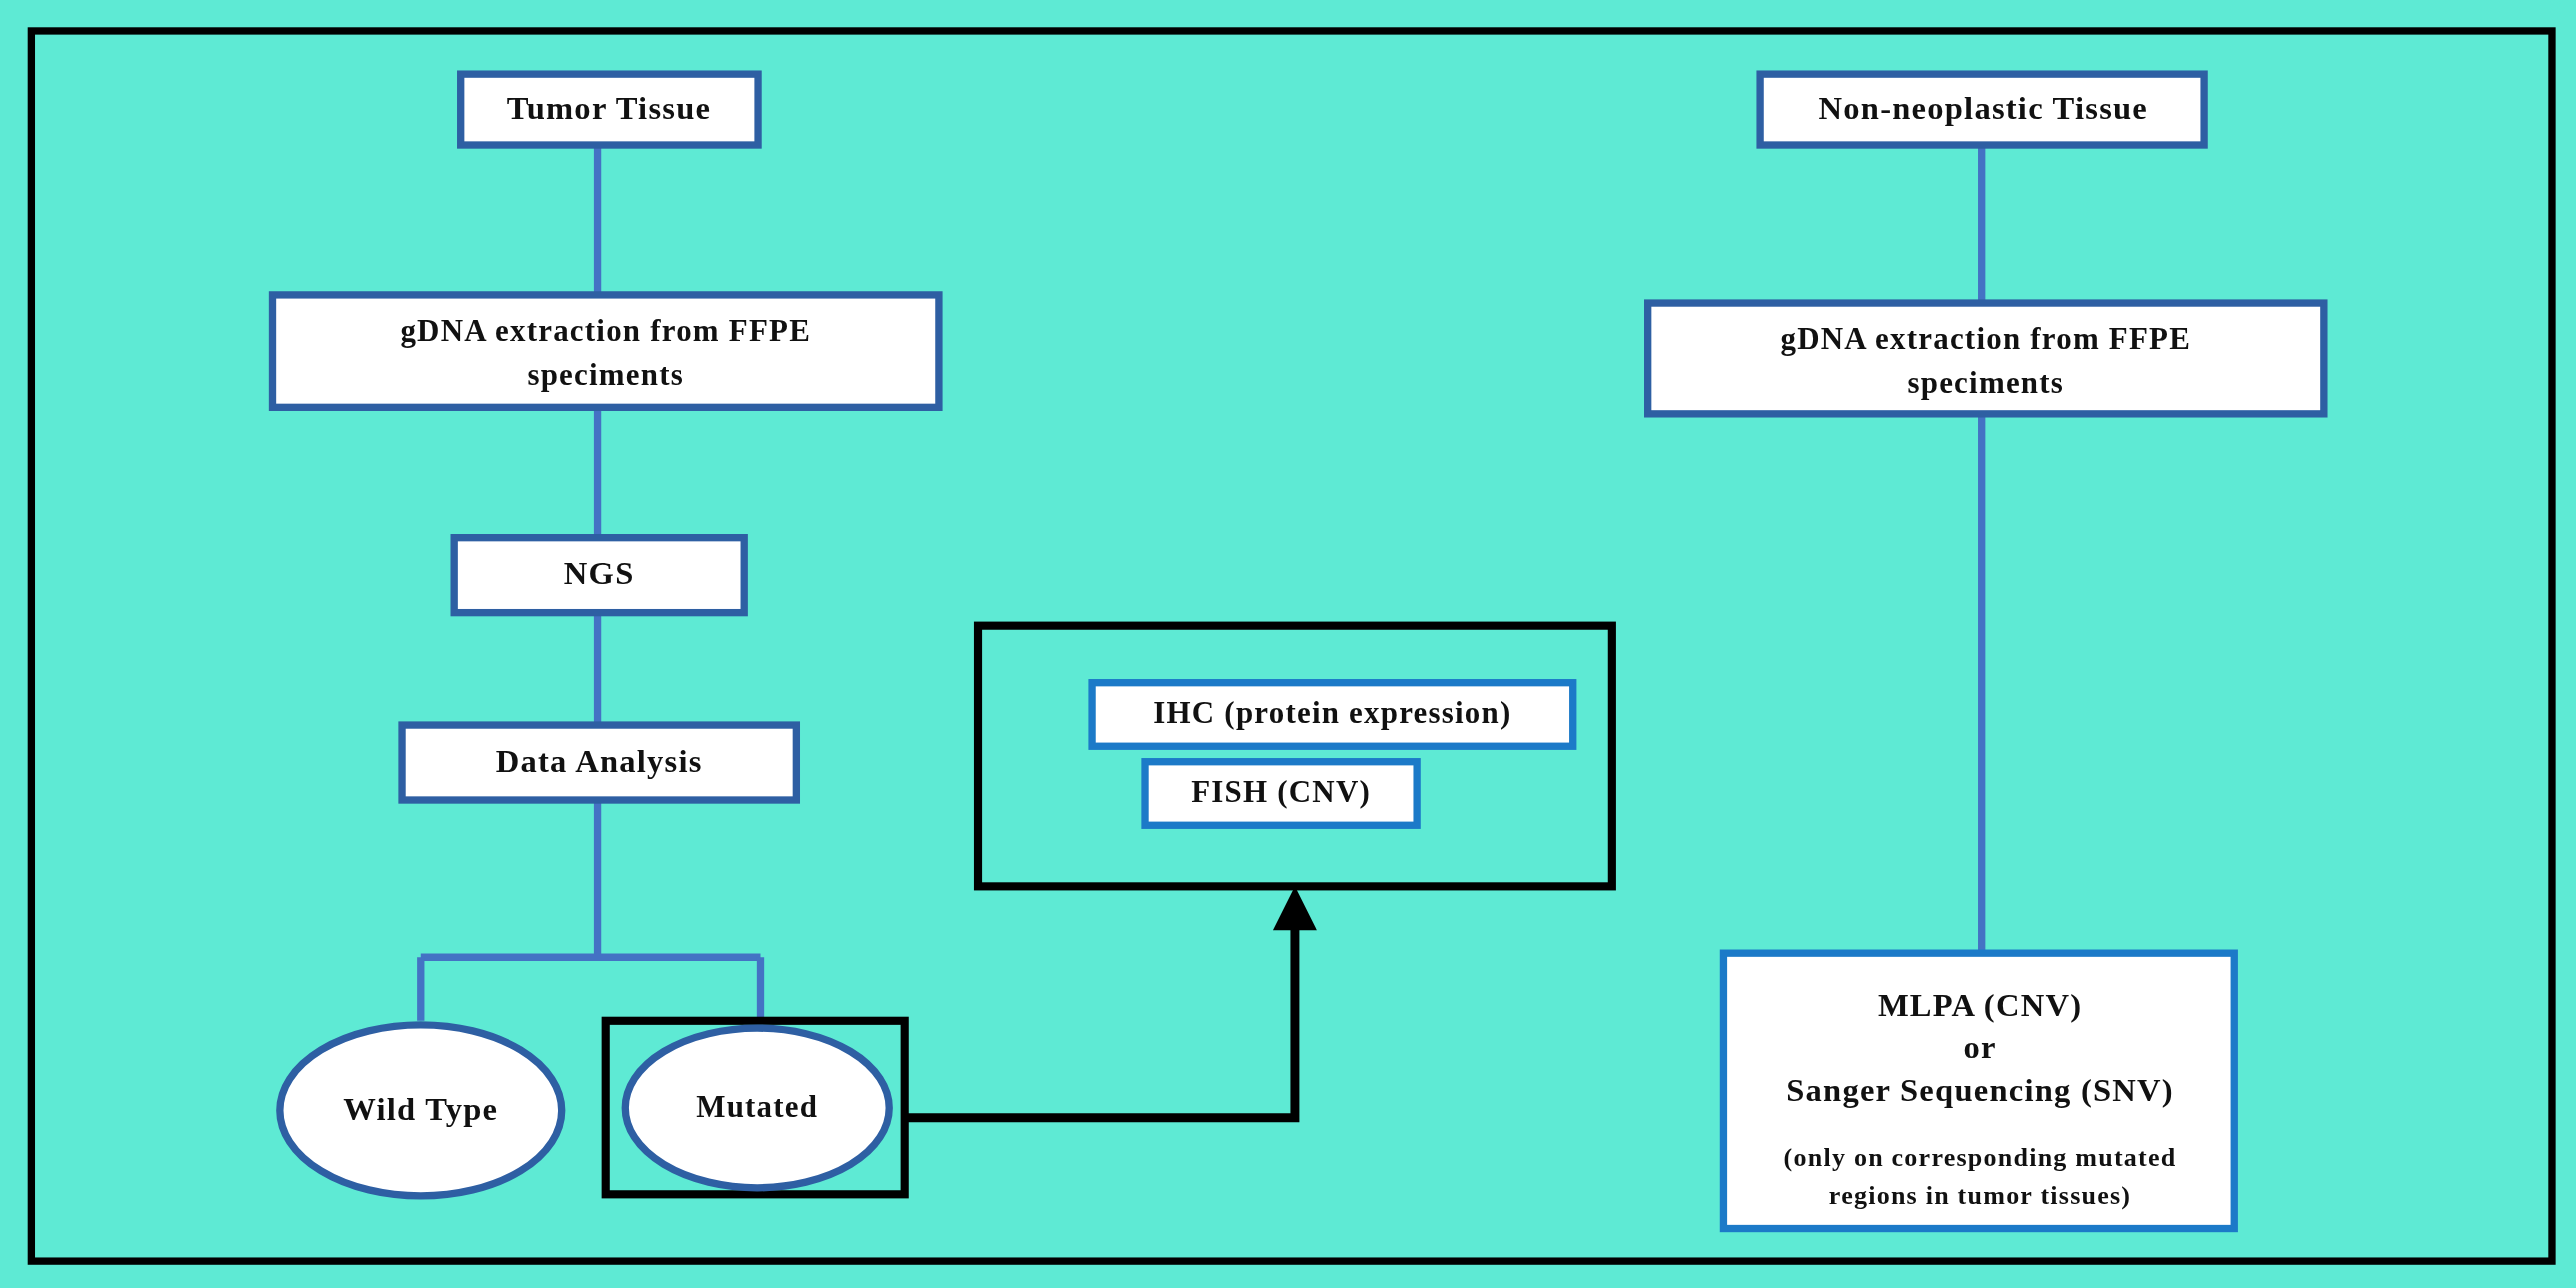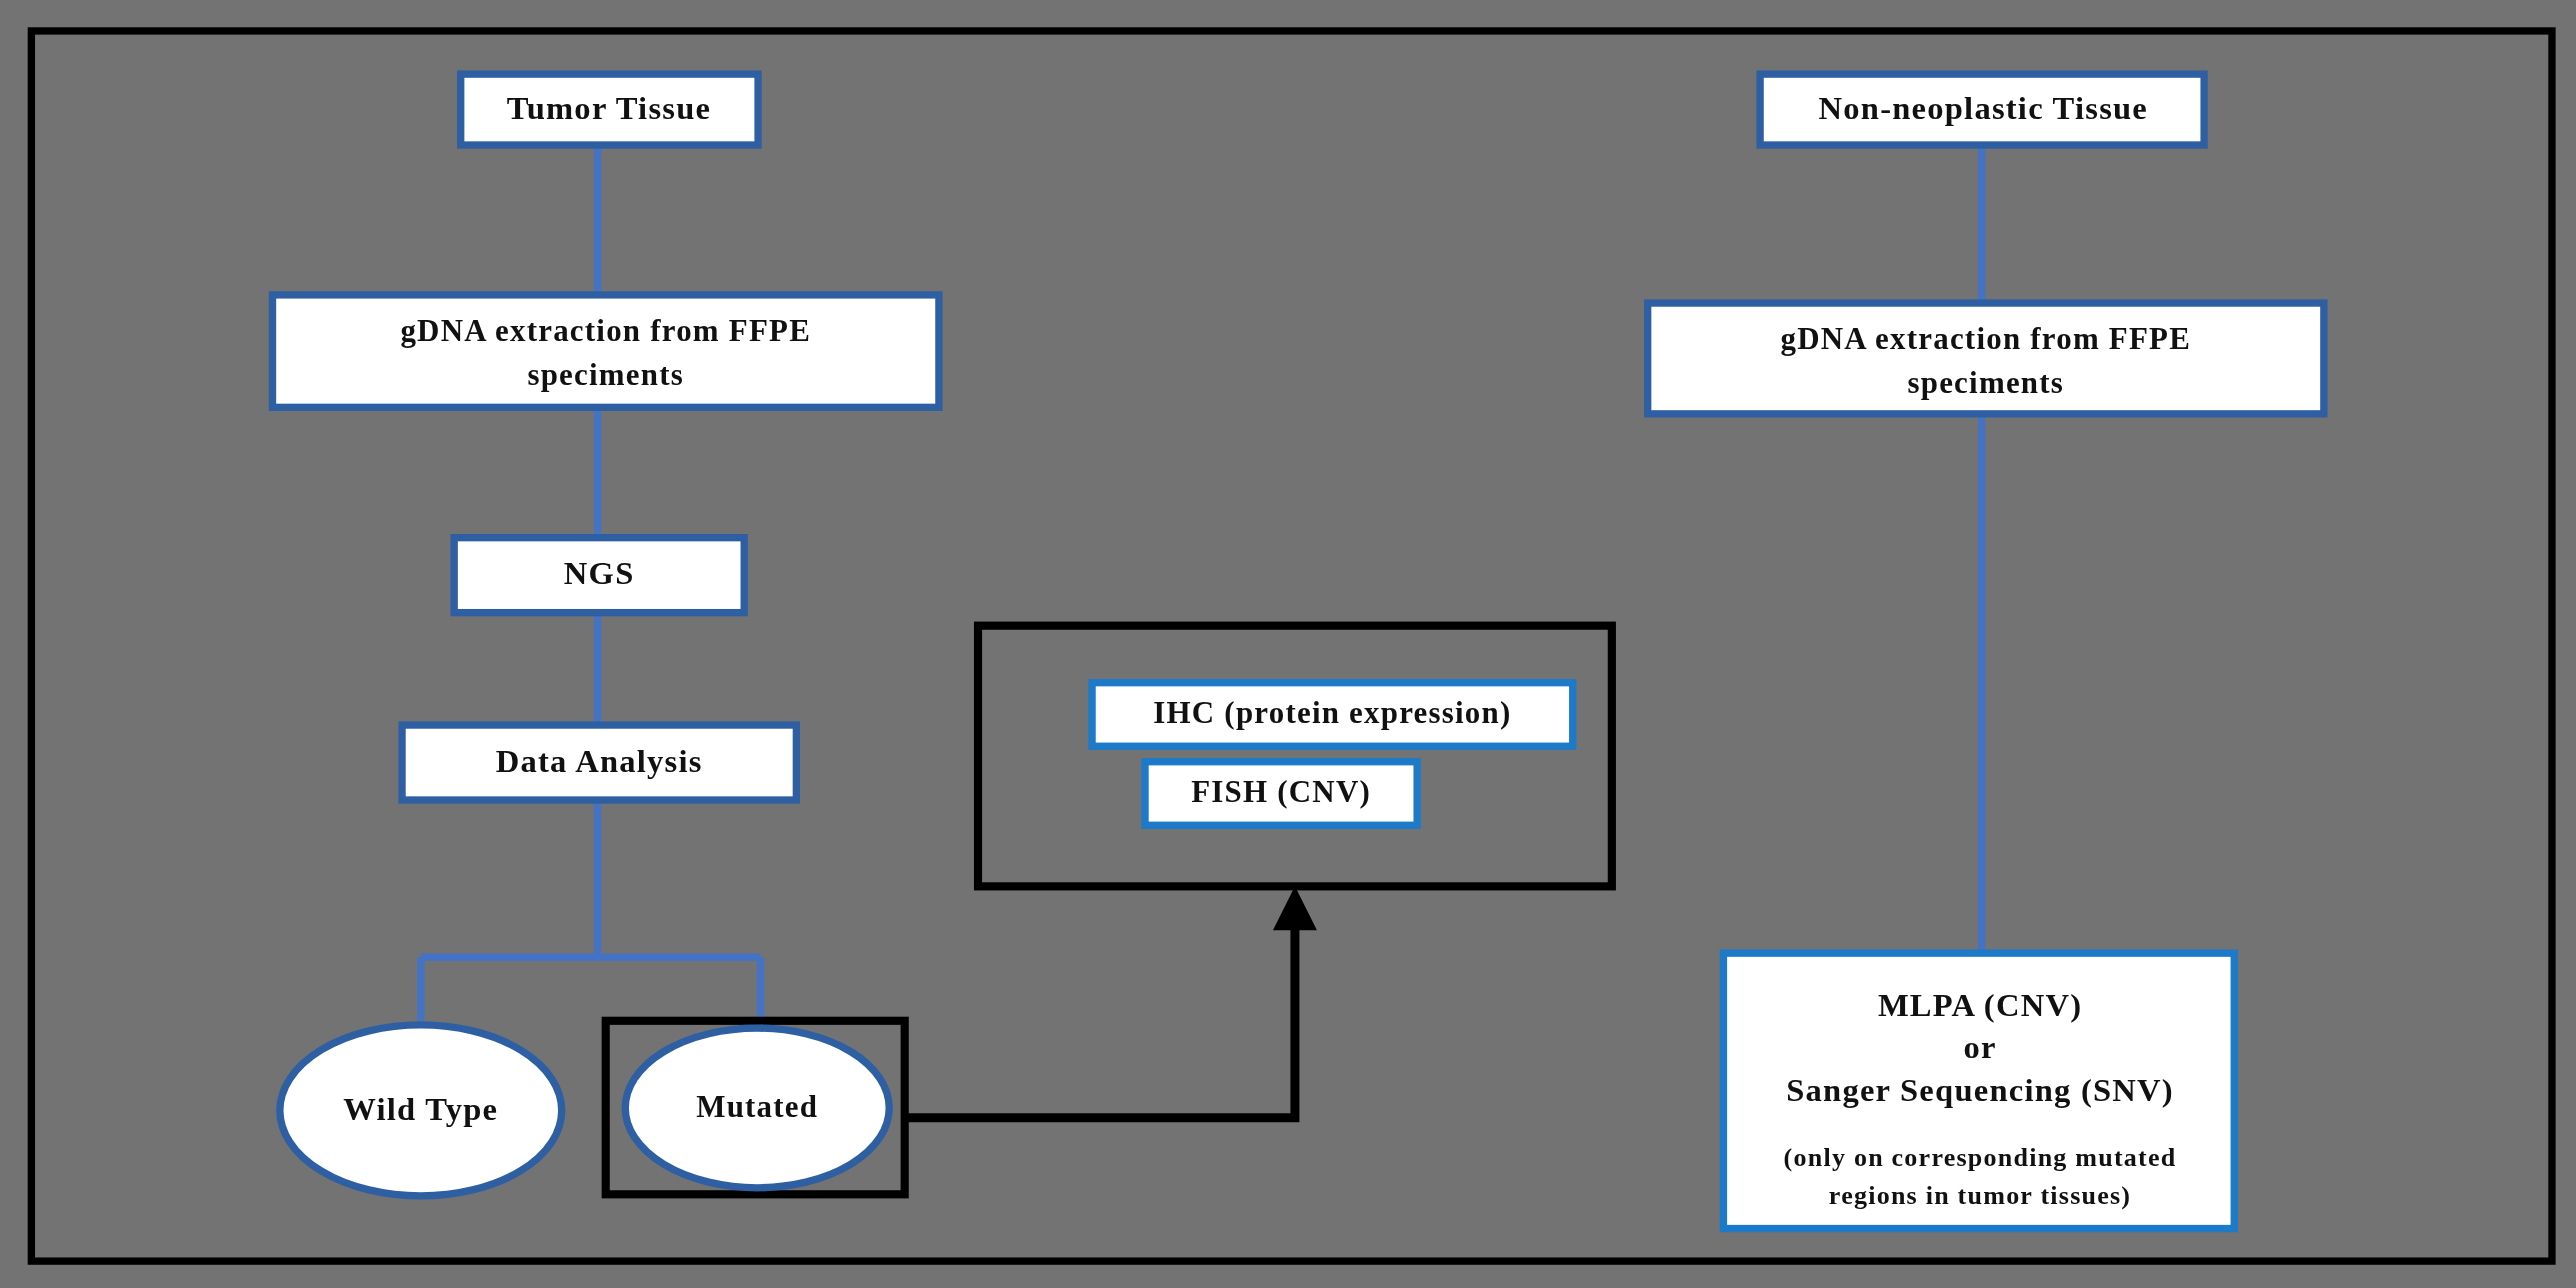--- a/index.html
+++ b/index.html
@@ -4,21 +4,21 @@
 <style>
   html, body {
     margin: 0;
     padding: 0;
     background: #ffffff;
   }
   #page {
     position: relative;
     width: 2576px;
     height: 1288px;
-    background: #737373;
+    background: #5eead4;
     font-family: "Liberation Serif", "DejaVu Serif", serif;
     overflow: hidden;
   }
   svg#flow {
     position: absolute;
     left: 0;
     top: 0;
     width: 2576px;
     height: 1288px;
   }

